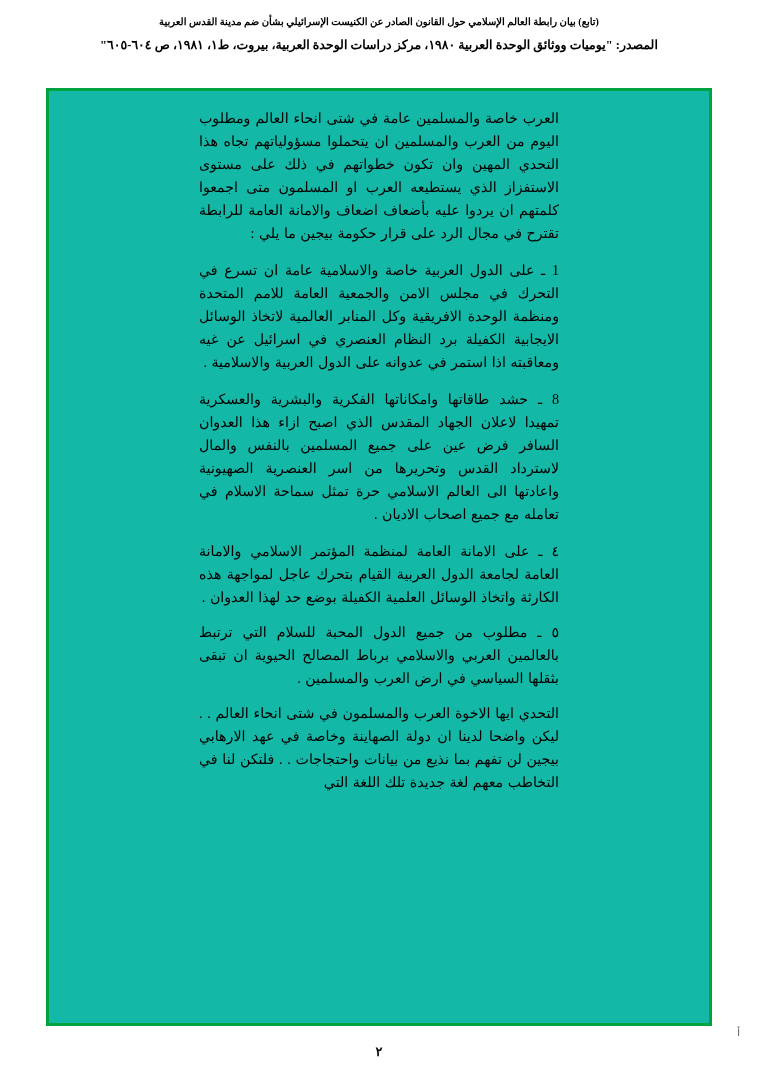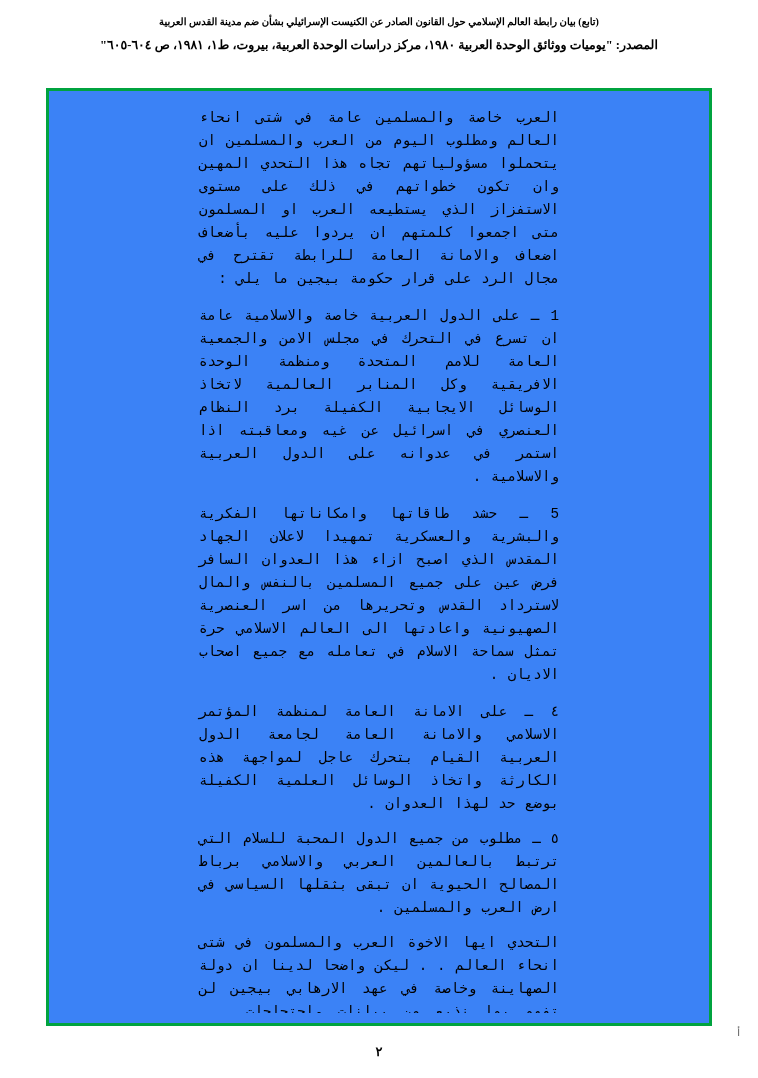--- a/index.html
+++ b/index.html
@@ -40,22 +40,21 @@
     margin-top: 6px;
   }
   .frame {
     position: absolute;
     top: 88px;
     right: 46px;
     left: 46px;
     bottom: 52px;
     border: 3px solid #00a33f;
     box-sizing: border-box;
-    background: #3b82f6;
-    font-family: Liberation Mono, monospace;
+    background: #14b8a6;
   }
   .frame-inner {
     position: absolute;
     top: 16px;
     right: 18px;
     left: 18px;
     bottom: 10px;
     overflow: hidden;
   }
   .col {
@@ -105,21 +104,21 @@
   <div class="doc-header">
     <div class="header-title">(تابع) بيان رابطة العالم الإسلامي حول القانون الصادر عن الكنيست الإسرائيلي بشأن ضم مدينة القدس العربية</div>
     <div class="header-source">المصدر:  "يوميات ووثائق الوحدة العربية ١٩٨٠، مركز دراسات الوحدة العربية، بيروت، ط١، ١٩٨١، ص ٦٠٤-٦٠٥"</div>
   </div>
 
   <div class="frame">
     <div class="frame-inner">
       <div class="col">
         <p class="para">العرب خاصة والمسلمين عامة في شتى انحاء العالم ومطلوب اليوم من العرب والمسلمين ان يتحملوا مسؤولياتهم تجاه هذا التحدي المهين وان تكون خطواتهم في ذلك على مستوى الاستفزاز الذي يستطيعه العرب او المسلمون متى اجمعوا كلمتهم ان يردوا عليه بأضعاف اضعاف والامانة العامة للرابطة تقترح في مجال الرد على قرار حكومة بيجين ما يلي :</p>
         <p class="para">1 ـ على الدول العربية خاصة والاسلامية عامة ان تسرع في التحرك في مجلس الامن والجمعية العامة للامم المتحدة ومنظمة الوحدة الافريقية وكل المنابر العالمية لاتخاذ الوسائل الايجابية الكفيلة برد النظام العنصري في اسرائيل عن غيه ومعاقبته اذا استمر في عدوانه على الدول العربية والاسلامية .</p>
-        <p class="para">5 ـ حشد طاقاتها وامكاناتها الفكرية والبشرية والعسكرية تمهيدا لاعلان الجهاد المقدس الذي اصبح ازاء هذا العدوان السافر فرض عين على جميع المسلمين بالنفس والمال لاسترداد القدس وتحريرها من اسر العنصرية الصهيونية واعادتها الى العالم الاسلامي حرة تمثل سماحة الاسلام في تعامله مع جميع اصحاب الاديان .</p>
+        <p class="para">8 ـ حشد طاقاتها وامكاناتها الفكرية والبشرية والعسكرية تمهيدا لاعلان الجهاد المقدس الذي اصبح ازاء هذا العدوان السافر فرض عين على جميع المسلمين بالنفس والمال لاسترداد القدس وتحريرها من اسر العنصرية الصهيونية واعادتها الى العالم الاسلامي حرة تمثل سماحة الاسلام في تعامله مع جميع اصحاب الاديان .</p>
         <p class="para tight">٤ ـ على الامانة العامة لمنظمة المؤتمر الاسلامي والامانة العامة لجامعة الدول العربية القيام بتحرك عاجل لمواجهة هذه الكارثة واتخاذ الوسائل العلمية الكفيلة بوضع حد لهذا العدوان .</p>
         <p class="para tight">٥ ـ مطلوب من جميع الدول المحبة للسلام التي ترتبط بالعالمين العربي والاسلامي برباط المصالح الحيوية ان تبقى بثقلها السياسي في ارض العرب والمسلمين .</p>
         <p class="para last">التحدي ايها الاخوة العرب والمسلمون في شتى انحاء العالم . . ليكن واضحا لدينا ان دولة الصهاينة وخاصة في عهد الارهابي بيجين لن تفهم بما نذيع من بيانات واحتجاجات . . فلتكن لنا في التخاطب معهم لغة جديدة تلك اللغة التي</p>
       </div>
     </div>
   </div>
 
   <div class="corner-mark">أ</div>
   <div class="page-number">٢</div>
 

